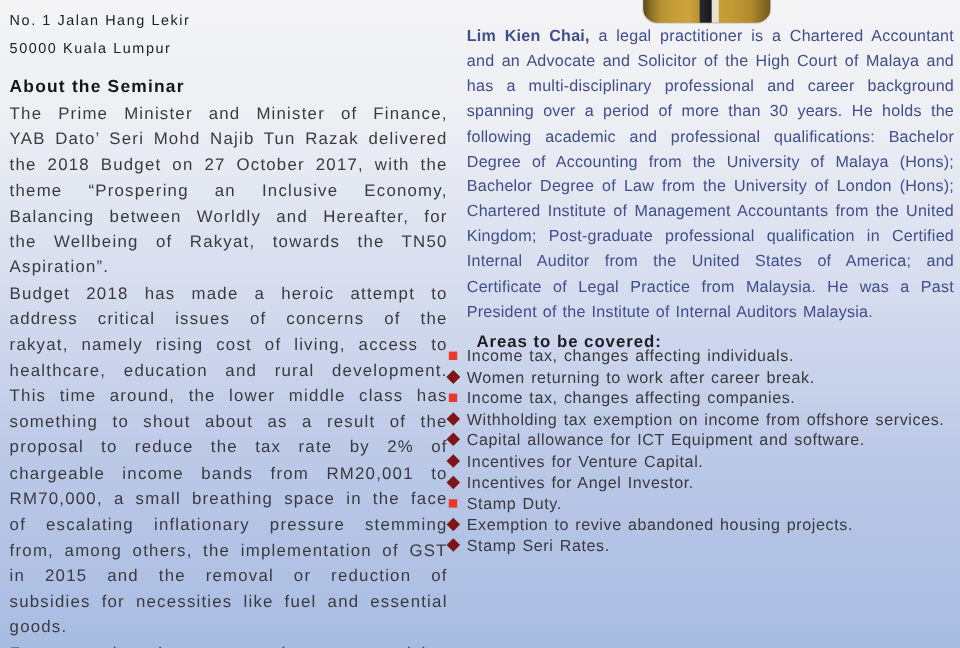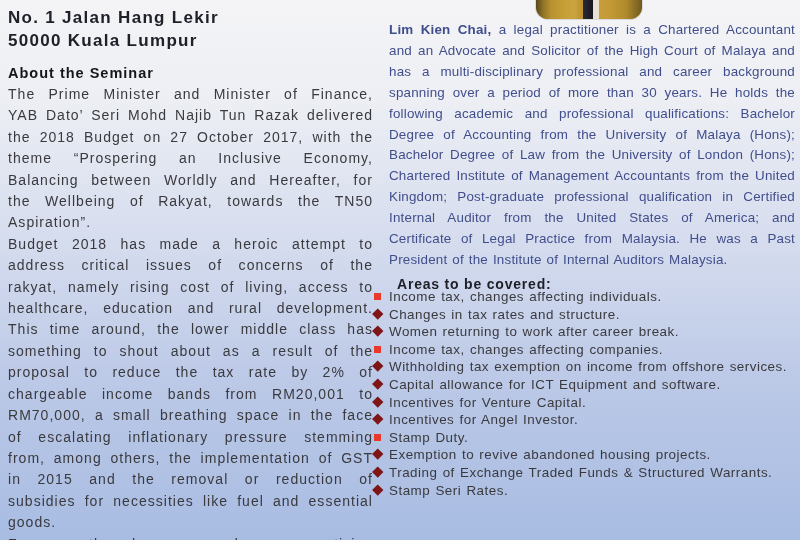--- a/index.html
+++ b/index.html
@@ -3,21 +3,21 @@
 <meta charset="utf-8">
 <style>
   html,body{margin:0;padding:0;}
   .page{
     position:relative;width:800px;height:540px;overflow:hidden;
     background:linear-gradient(180deg,#F4F4F6 0%,#EDEFF4 18%,#D5DCEE 45%,#BCC9E7 70%,#A8BCE2 100%);
     font-family:"Liberation Sans",sans-serif;
   }
   
   .col-left{position:absolute;left:8px;top:6px;width:365px;}
-  .address{font-size:17px;font-weight:bold;color:#20202A;line-height:23px;letter-spacing:1.3px;}
+  .address{font-size:12px;font-weight:normal;color:#20202A;line-height:23px;letter-spacing:1.3px;}
   .about-heading{margin:13px 0 3px;text-align:left;font-size:14.5px;font-weight:bold;color:#16161A;letter-spacing:1px;}
   .body-par{margin:0;font-size:14px;line-height:21.4px;color:#3A3A3E;text-align:justify;letter-spacing:1.02px;word-spacing:3px;}
   
   .col-right{position:absolute;left:373px;top:0;width:422px;height:540px;}
   .photo{position:absolute;left:162px;top:-2px;width:106px;height:21px;border-radius:0 0 13px 13px;overflow:hidden;border:1px solid #D8D9DF;border-top:none;background:#C49B35;}
   .photo-fabric{position:absolute;inset:0;
     background:linear-gradient(90deg,#57471C 0%,#8A7026 6%,#B89231 14%,#C79E36 26%,#CBA440 36%,#BB9330 43%,#C79E36 58%,#C39936 70%,#B08A2C 85%,#6E5A20 100%);}
   .photo-collar{position:absolute;left:54%;top:0;width:5%;height:100%;background:#E6E1D2;}
   .photo-tie{position:absolute;left:44%;top:0;width:10%;height:100%;background:linear-gradient(90deg,#2A2B36,#15161E);}
   .bio{position:absolute;top:20px;left:0;width:422px;padding-left:16px;box-sizing:border-box;margin:0;
@@ -50,27 +50,26 @@
   <div class="col-right">
     <div class="photo">
       <div class="photo-fabric"></div>
       <div class="photo-collar"></div>
       <div class="photo-tie"></div>
     </div>
     <p class="bio"><b>Lim Kien Chai,</b> <span>a legal practitioner is a Chartered Accountant and an Advocate and Solicitor of the High Court of Malaya and has a multi-disciplinary professional and career background spanning over a period of more than 30 years. He holds the following academic and professional qualifications: Bachelor Degree of Accounting from the University of Malaya (Hons); Bachelor Degree of Law from the University of London (Hons); Chartered Institute of Management Accountants from the United Kingdom; Post-graduate professional qualification in Certified Internal Auditor from the United States of America; and Certificate of Legal Practice from Malaysia. He was a Past President of the Institute of Internal Auditors Malaysia.</span></p>
     <h3 class="areas-heading">Areas to be covered:</h3>
     <ul class="areas-list" id="areas-list">
         <li><span class="marker square"></span><span>Income tax, changes affecting individuals.</span></li>
-        <li><span class="marker diamond"></span><span>Changes in tax rates and structure.</span></li>
+        <li><span class="marker diamond"></span></li>
         <li><span class="marker diamond"></span><span>Women returning to work after career break.</span></li>
         <li><span class="marker square"></span><span>Income tax, changes affecting companies.</span></li>
         <li><span class="marker diamond"></span><span>Withholding tax exemption on income from offshore services.</span></li>
         <li><span class="marker diamond"></span><span>Capital allowance for ICT Equipment and software.</span></li>
         <li><span class="marker diamond"></span><span>Incentives for Venture Capital.</span></li>
         <li><span class="marker diamond"></span><span>Incentives for Angel Investor.</span></li>
         <li><span class="marker square"></span><span>Stamp Duty.</span></li>
         <li><span class="marker diamond"></span><span>Exemption to revive abandoned housing projects.</span></li>
-        <li><span class="marker diamond"></span><span>Trading of Exchange Traded Funds &amp; Structured Warrants.</span></li>
         <li><span class="marker diamond"></span><span>Stamp Seri Rates.</span></li>
       </ul>
   </div>
 
 </div>
 
 </body></html>

